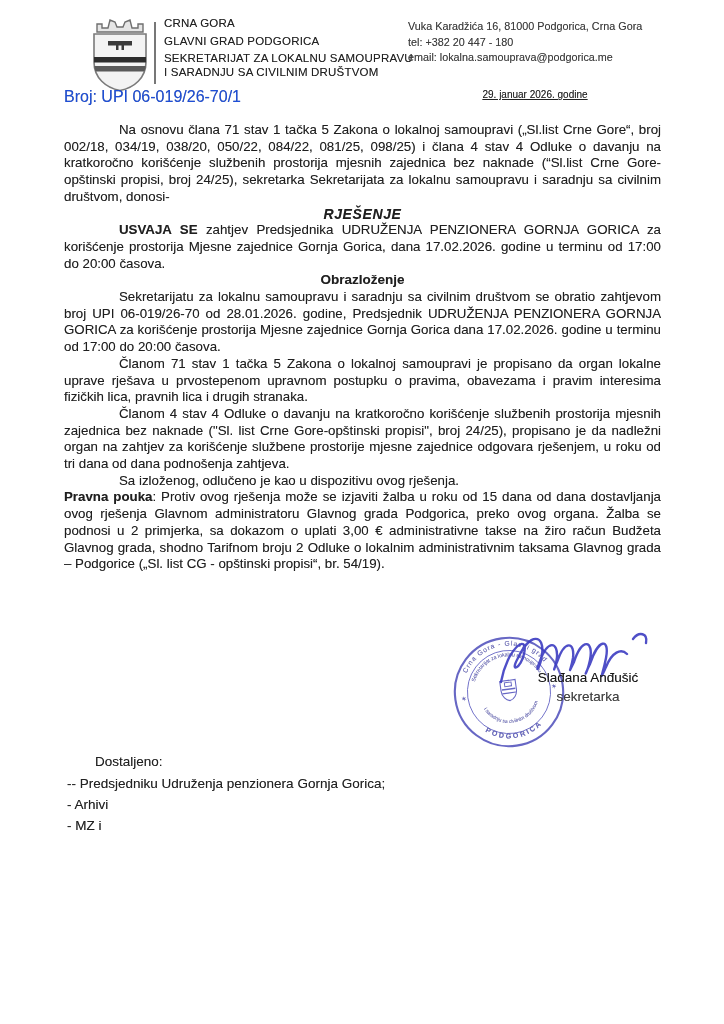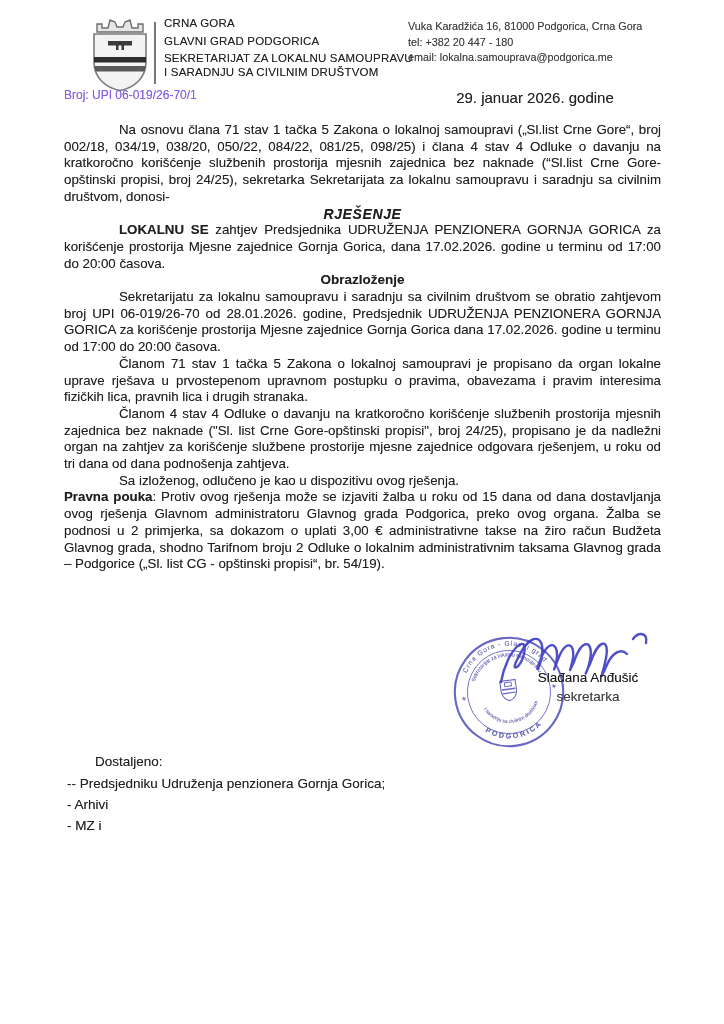--- a/index.html
+++ b/index.html
@@ -11,22 +11,22 @@
   }
   
   .coat{position:absolute;left:88px;top:16px;width:64px;height:76px;}
   .hdr-divider{position:absolute;left:154px;top:22px;width:2px;height:62px;background:#777;}
   .org-block{position:absolute;left:164px;top:17px;width:250px;font-size:11.5px;letter-spacing:.2px;color:#222;}
   .org-block .l1{margin-bottom:6px;}
   .org-block .l2{margin-bottom:5px;}
   .org-block .l3{margin-bottom:1px;line-height:13px;}
   .org-block .l4{line-height:13px;}
   .contact-block{position:absolute;left:408px;top:19px;width:260px;font-size:10.8px;line-height:15.6px;color:#3d3d3d;}
-  .doc-number{position:absolute;left:64px;top:88px;font-size:12px;color:#8b5cf6;}
-  .doc-date{position:absolute;left:430px;top:89px;width:210px;text-align:center;font-size:15px;color:#222;}
+  .doc-number{position:absolute;left:64px;top:88px;font-size:16px;color:#1d4ed8;}
+  .doc-date{position:absolute;left:430px;top:89px;width:210px;text-align:center;font-size:10px;color:#222;text-decoration:underline;}
   
   .body-content{position:absolute;left:64px;top:122px;width:597px;font-size:13.3px;line-height:16.7px;text-align:justify;}
   .body-content p{margin:0;}
   .indent{text-indent:55px;}
   .decision-title{margin-top:14px;text-align:center;font-weight:bold;font-size:14px;letter-spacing:.6px;font-style:italic;}
   .dispositive{margin-top:12px;}
   .explanation-title{margin-top:2px;margin-bottom:4px;text-align:center;font-weight:bold;font-size:13.5px;}
   .conclusion{margin-top:12px;}
   .legal{margin-top:15px;}
   
@@ -80,21 +80,21 @@
 
     <div class="doc-number">Broj: UPI 06-019/26-70/1</div>
     <div class="doc-date">29. januar 2026. godine</div>
   </div>
 
   <div class="body-content">
     <p class="indent">Na osnovu člana 71 stav 1 tačka 5 Zakona o lokalnoj samoupravi („Sl.list Crne Gore“, broj 002/18, 034/19, 038/20, 050/22, 084/22, 081/25, 098/25) i člana 4 stav 4 Odluke o davanju na kratkoročno korišćenje službenih prostorija mjesnih zajednica bez naknade (“Sl.list Crne Gore-opštinski propisi, broj 24/25), sekretarka Sekretarijata za lokalnu samoupravu i saradnju sa civilnim društvom, donosi-</p>
 
     <p class="decision-title">RJEŠENJE</p>
 
-    <p class="indent dispositive"><b>LOKALNU SE</b><span> zahtjev Predsjednika UDRUŽENJA PENZIONERA GORNJA GORICA za korišćenje prostorija Mjesne zajednice Gornja Gorica, dana 17.02.2026. godine u terminu od 17:00 do 20:00 časova.</span></p>
+    <p class="indent dispositive"><b>USVAJA SE</b><span> zahtjev Predsjednika UDRUŽENJA PENZIONERA GORNJA GORICA za korišćenje prostorija Mjesne zajednice Gornja Gorica, dana 17.02.2026. godine u terminu od 17:00 do 20:00 časova.</span></p>
 
     <p class="explanation-title">Obrazloženje</p>
 
     <p class="indent">Sekretarijatu za lokalnu samoupravu i saradnju sa civilnim društvom se obratio zahtjevom broj UPI 06-019/26-70 od 28.01.2026. godine, Predsjednik UDRUŽENJA PENZIONERA GORNJA GORICA za korišćenje prostorija Mjesne zajednice Gornja Gorica dana 17.02.2026. godine u terminu od 17:00 do 20:00 časova.</p>
     <p class="indent">Članom 71 stav 1 tačka 5 Zakona o lokalnoj samoupravi je propisano da organ lokalne uprave rješava u prvostepenom upravnom postupku o pravima, obavezama i pravim interesima fizičkih lica, pravnih lica i drugih stranaka.</p>
     <p class="indent">Članom 4 stav 4 Odluke o davanju na kratkoročno korišćenje službenih prostorija mjesnih zajednica bez naknade ("Sl. list Crne Gore-opštinski propisi", broj 24/25), propisano je da nadležni organ na zahtjev za korišćenje službene prostorije mjesne zajednice odgovara rješenjem, u roku od tri dana od dana podnošenja zahtjeva.</p>
 
     <p class="indent conclusion">Sa izloženog, odlučeno je kao u dispozitivu ovog rješenja.</p>
 
     <p class="legal"><b>Pravna pouka</b><span>: Protiv ovog rješenja može se izjaviti žalba u roku od 15 dana od dana dostavljanja ovog rješenja Glavnom administratoru Glavnog grada Podgorica, preko ovog organa. Žalba se podnosi u 2 primjerka, sa dokazom o uplati 3,00 € administrativne takse na žiro račun Budžeta Glavnog grada, shodno Tarifnom broju 2 Odluke o lokalnim administrativnim taksama Glavnog grada – Podgorice („Sl. list CG - opštinski propisi“, br. 54/19).</span></p>

